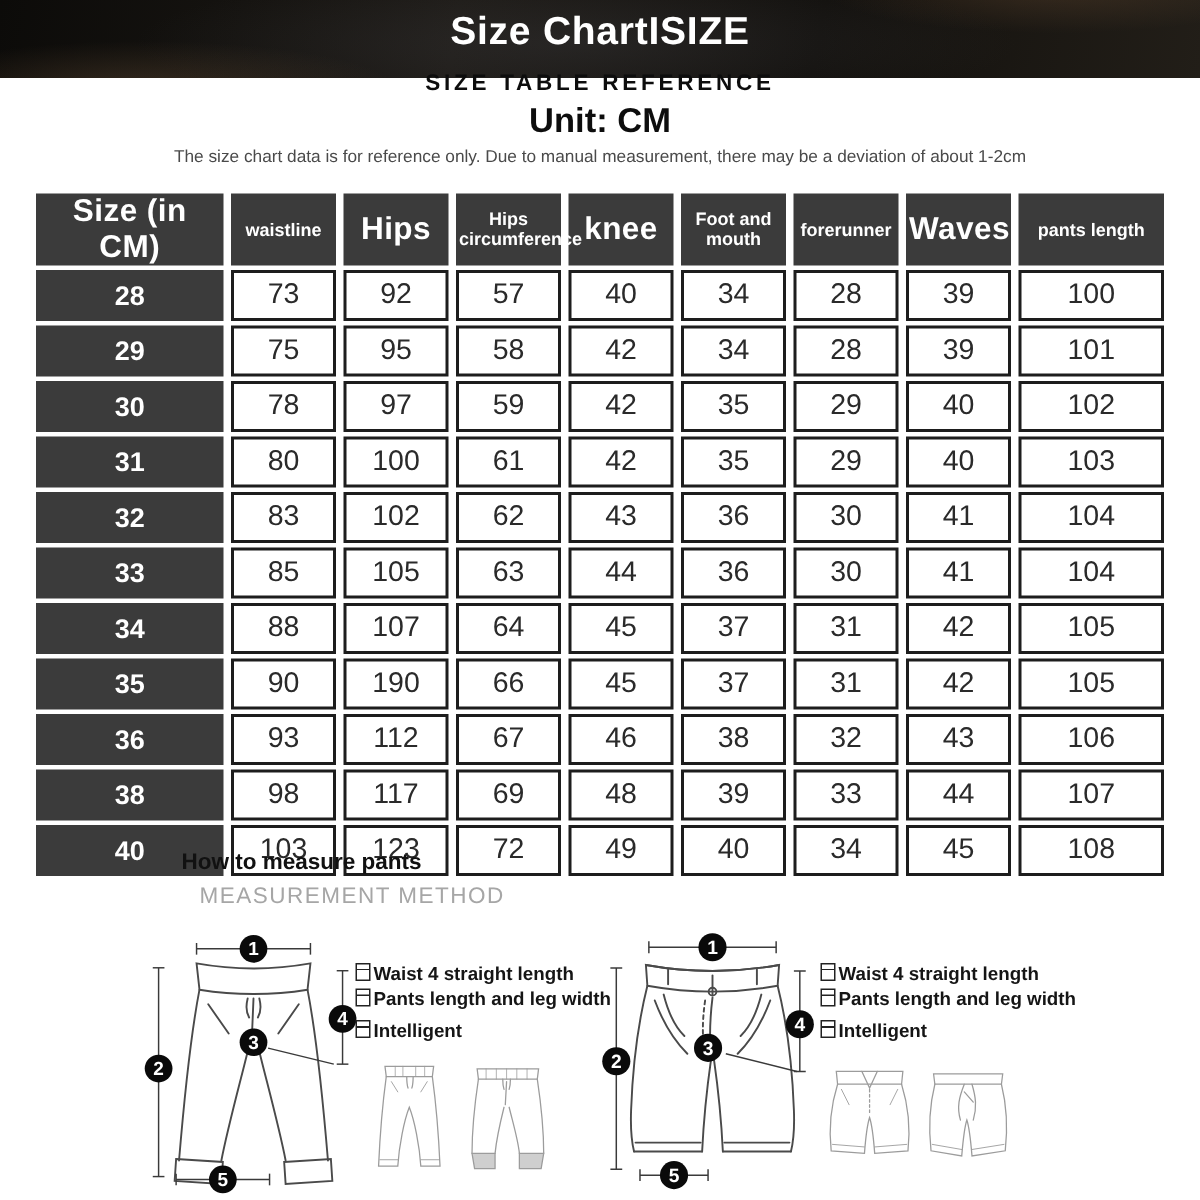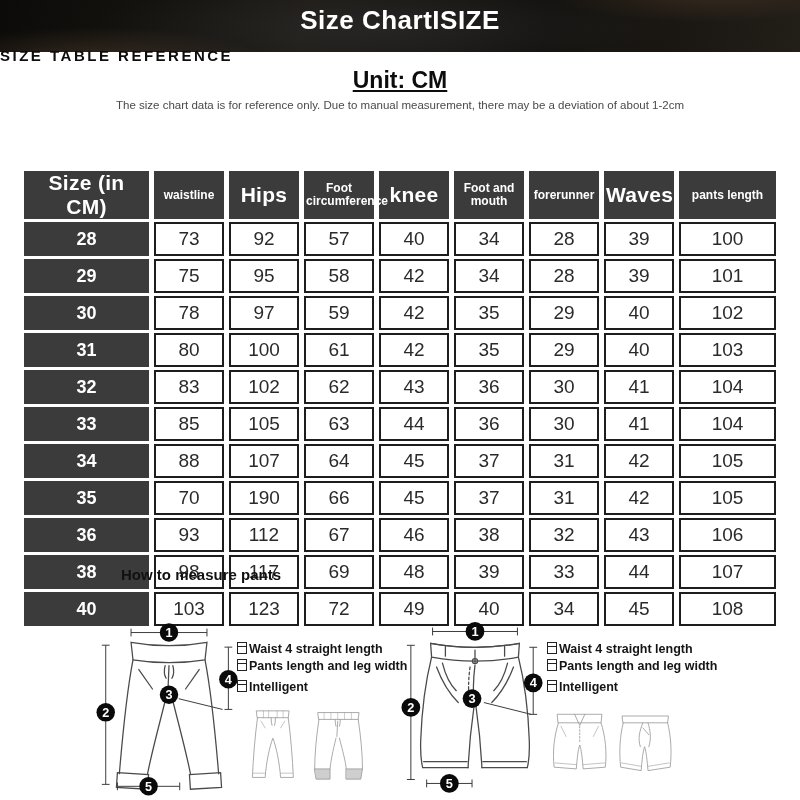--- a/index.html
+++ b/index.html
@@ -8,29 +8,29 @@
   
   .banner{position:absolute;top:0;left:0;width:800px;height:52px;
     background:
       radial-gradient(ellipse 260px 50px at 12% 115%, rgba(105,80,55,.40), transparent 65%),
       radial-gradient(ellipse 240px 46px at 88% -15%, rgba(120,85,55,.30), transparent 65%),
       radial-gradient(ellipse 420px 70px at 48% 55%, rgba(70,70,75,.30), transparent 70%),
       linear-gradient(100deg,#0c0b09,#1d1a16 38%,#12100d 68%,#221e18);}
   .banner-title{width:100%;text-align:center;line-height:40px;color:#fff;
     font-size:26px;font-weight:bold;letter-spacing:.5px;}
   
-  .kicker{position:absolute;top:47px;left:0;width:100%;text-align:left;
+  .kicker{position:absolute;top:47px;left:0;width:100%;text-align:center;
     font-size:15px;font-weight:800;letter-spacing:2.5px;color:#0d0d0d;}
   .unit{position:absolute;top:67px;left:0;width:100%;text-align:center;
-    font-size:23px;font-weight:bold;color:#0d0d0d;text-decoration:underline;}
+    font-size:23px;font-weight:bold;color:#0d0d0d;}
   .disclaimer{position:absolute;top:99px;left:0;width:100%;text-align:center;
     font-size:11.5px;color:#4a4a4a;}
   
   .table-wrap{position:absolute;top:126px;left:19px;width:762px;}
-  table.size-table{border-collapse:separate;border-spacing:5px 3px;width:762px;table-layout:fixed;margin-top:42px;}
+  table.size-table{border-collapse:separate;border-spacing:5px 3px;width:762px;table-layout:fixed;}
   col.c0{width:125px;} col.c{width:70px;} col.c8{width:97px;}
   th{background:#3b3b3b;color:#fff;height:44px;vertical-align:middle;text-align:center;
      font-weight:bold;padding:0 2px;}
   th.hdr-lg{font-size:21px;letter-spacing:.3px;}
   th.hdr-sm{font-size:12px;line-height:13px;font-weight:bold;}
   td{height:28px;text-align:center;vertical-align:middle;}
   td.size-cell{background:#3b3b3b;color:#fff;font-weight:bold;font-size:18px;}
   td.val-cell{background:#fff;border:2px solid #1d1d1d;color:#2a2a2a;font-size:19px;}
   
   .measure-head{position:absolute;left:121px;top:566px;font-size:15px;font-weight:bold;color:#111;}
@@ -79,21 +79,21 @@
         <col class="c">
           <col class="c">
           <col class="c">
           <col class="c8">
       </colgroup>
       <thead>
           <tr>
             <th class="hdr-lg">Size (in CM)</th>
             <th class="hdr-sm">waistline</th>
             <th class="hdr-lg">Hips</th>
-            <th class="hdr-sm">Foot circumference</th>
+            <th class="hdr-sm">Hips circumference</th>
             <th class="hdr-lg">knee</th>
             <th class="hdr-sm">Foot and mouth</th>
             <th class="hdr-sm">forerunner</th>
             <th class="hdr-lg">Waves</th>
             <th class="hdr-sm">pants length</th>
           </tr>
         </thead>
       <tbody>
           <tr>
             <td class="size-cell">28</td>
@@ -167,21 +167,21 @@
             <td class="val-cell">107</td>
             <td class="val-cell">64</td>
             <td class="val-cell">45</td>
             <td class="val-cell">37</td>
             <td class="val-cell">31</td>
             <td class="val-cell">42</td>
             <td class="val-cell">105</td>
           </tr>
           <tr>
             <td class="size-cell">35</td>
-            <td class="val-cell">70</td>
+            <td class="val-cell">90</td>
             <td class="val-cell">190</td>
             <td class="val-cell">66</td>
             <td class="val-cell">45</td>
             <td class="val-cell">37</td>
             <td class="val-cell">31</td>
             <td class="val-cell">42</td>
             <td class="val-cell">105</td>
           </tr>
           <tr>
             <td class="size-cell">36</td>
@@ -214,20 +214,21 @@
             <td class="val-cell">40</td>
             <td class="val-cell">34</td>
             <td class="val-cell">45</td>
             <td class="val-cell">108</td>
           </tr>
         </tbody>
     </table>
   </div>
 
   <div class="measure-head">How to measure pants</div>
+  <div class="measure-sub">MEASUREMENT METHOD</div>
 
   <svg class="diagram d-pants" viewBox="0 0 150 185">
     <defs>
       <pattern id="hatch" width="4" height="10" patternUnits="userSpaceOnUse" patternTransform="rotate(6)">
         <line x1="2" y1="0" x2="2" y2="10" stroke="#8a8a8a" stroke-width="1"></line>
       </pattern>
     </defs>
 
     <path class="garment" d="M36,26 Q75,33 114,26 L112,44 Q75,50 38,44 Z" fill="url(#hatch)"></path>
     <path class="garment" d="M71,50 q-2,8 1,13 M79,50 q2,8 -1,13"></path>

